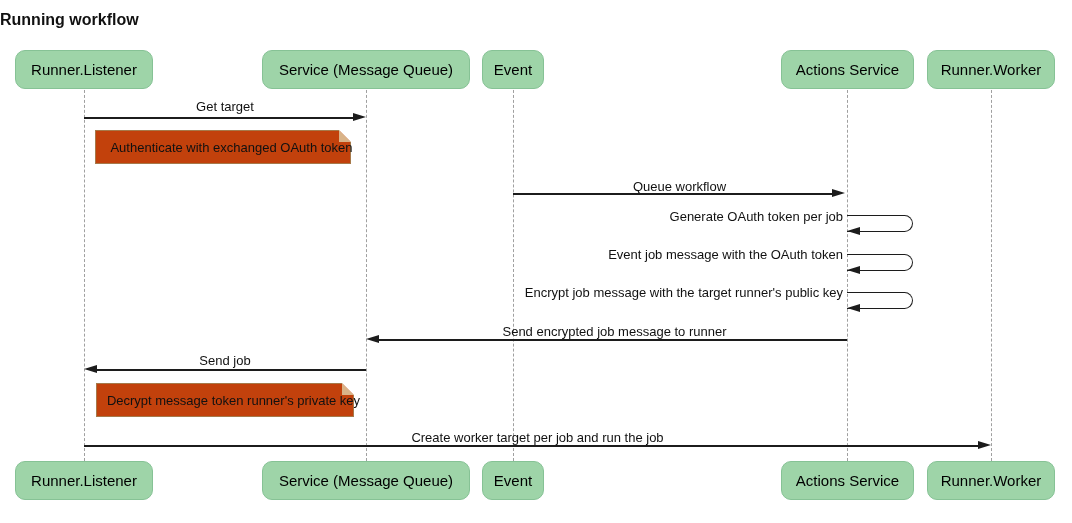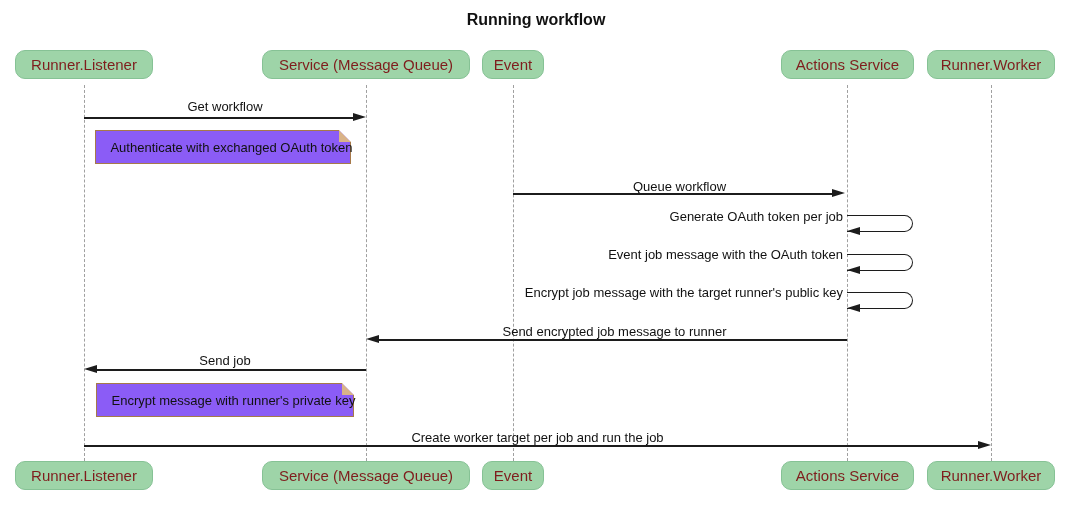--- a/index.html
+++ b/index.html
@@ -1,27 +1,27 @@
 <!DOCTYPE html>
 <html><head>
 <meta charset="utf-8">
 <style>
   html,body{margin:0;padding:0;background:#ffffff;}
   #canvas{
     position:relative;width:1072px;height:523px;background:#ffffff;overflow:hidden;
     font-family:"Liberation Sans", sans-serif;color:#1a1a1a;
   }
   .title{
-    position:absolute;left:0;top:11px;width:1072px;text-align:center;
+    position:absolute;left:0;top:11px;width:1072px;text-align:left;
     font-size:16px;font-weight:bold;color:#111;
   }
   .pbox{
-    position:absolute;height:29px;background:#9ed4a8;border:1px solid #86c295;
+    position:absolute;height:39px;background:#9ed4a8;border:1px solid #86c295;
     border-radius:10px;display:flex;align-items:center;justify-content:center;
-    font-size:15px;color:#7f1d1d;box-sizing:border-box;white-space:nowrap;
+    font-size:15px;color:#000000;box-sizing:border-box;white-space:nowrap;
   }
   .lifeline{
     position:absolute;width:0;border-left:1px dashed #a0a0a0;top:85px;height:376px;
   }
   .mlabel{
     position:absolute;font-size:13px;color:#111;text-align:center;white-space:nowrap;
     line-height:16px;
   }
   .mlabel.right{text-align:right;}
   .mline{position:absolute;height:1.5px;background:#1c1c1c;}
@@ -35,21 +35,21 @@
     border-top:4.5px solid transparent;border-bottom:4.5px solid transparent;
     border-right:13px solid #1c1c1c;
   }
   .selfloop{
     position:absolute;width:66px;height:17px;box-sizing:border-box;
     border-top:1.5px solid #1c1c1c;border-right:1.5px solid #1c1c1c;
     border-bottom:1.5px solid #1c1c1c;border-left:none;
     border-radius:0 10px 10px 0;
   }
   .note{
-    position:absolute;height:34px;background:#8b5cf6;border:1px solid #a6794a;
+    position:absolute;height:34px;background:#c2410c;border:1px solid #a6794a;
     box-sizing:border-box;display:flex;align-items:center;justify-content:center;
     font-size:13px;color:#111;white-space:nowrap;padding-left:17px;
   }
   .note .fold-cover{
     position:absolute;top:-1px;right:-1px;width:0;height:0;
     border-top:12px solid #ffffff;border-left:12px solid transparent;
   }
   .note .fold-flap{
     position:absolute;top:-1px;right:-1px;width:0;height:0;
     border-bottom:12px solid #d9b388;border-right:12px solid transparent;
@@ -67,21 +67,21 @@
   <div class="lifeline" style="left:513px;"></div>
   <div class="lifeline" style="left:847px;"></div>
   <div class="lifeline" style="left:991px;"></div>
 
   <div class="pbox" style="left:15px;top:50px;width:138px;">Runner.Listener</div>
   <div class="pbox" style="left:262px;top:50px;width:208px;">Service (Message Queue)</div>
   <div class="pbox" style="left:482px;top:50px;width:62px;">Event</div>
   <div class="pbox" style="left:781px;top:50px;width:133px;">Actions Service</div>
   <div class="pbox" style="left:927px;top:50px;width:128px;">Runner.Worker</div>
 
-  <div class="mlabel" style="left:84px;top:99px;width:282px;">Get workflow</div>
+  <div class="mlabel" style="left:84px;top:99px;width:282px;">Get target</div>
   <div class="mline" style="left:84px;top:117px;width:270px;"></div>
   <div class="arr-r" style="left:353px;top:113px;"></div>
 
   <div class="note" style="left:95px;top:130px;width:256px;">
     <span>Authenticate with exchanged OAuth token</span>
     <span class="fold-flap"></span>
     <span class="fold-cover"></span>
   </div>
 
   <div class="mlabel" style="left:513px;top:179px;width:333px;">Queue workflow</div>
@@ -102,21 +102,21 @@
 
   <div class="mlabel" style="left:366px;top:324px;width:481px;padding-left:8px;">Send encrypted job message to runner</div>
   <div class="mline" style="left:379px;top:339px;width:468px;"></div>
   <div class="arr-l" style="left:366px;top:335px;"></div>
 
   <div class="mlabel" style="left:84px;top:353px;width:282px;">Send job</div>
   <div class="mline" style="left:97px;top:369px;width:269px;"></div>
   <div class="arr-l" style="left:84px;top:365px;"></div>
 
   <div class="note" style="left:96px;top:383px;width:258px;">
-    <span>Encrypt message with runner's private key</span>
+    <span>Decrypt message token runner's private key</span>
     <span class="fold-flap"></span>
     <span class="fold-cover"></span>
   </div>
 
   <div class="mlabel" style="left:84px;top:430px;width:907px;">Create worker target per job and run the job</div>
   <div class="mline" style="left:84px;top:445px;width:895px;"></div>
   <div class="arr-r" style="left:978px;top:441px;"></div>
 
   <div class="pbox" style="left:15px;top:461px;width:138px;">Runner.Listener</div>
   <div class="pbox" style="left:262px;top:461px;width:208px;">Service (Message Queue)</div>

